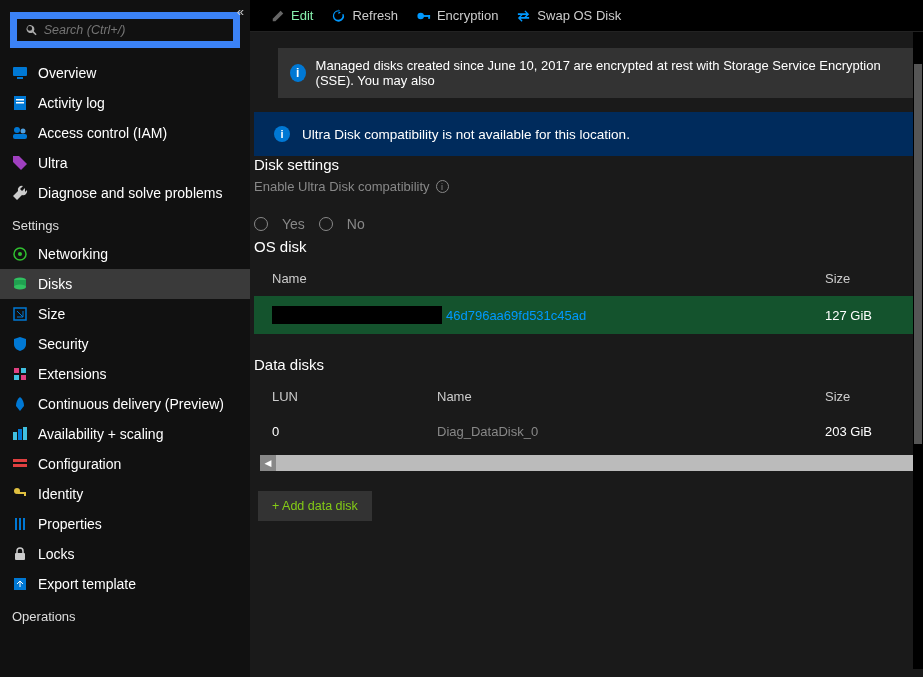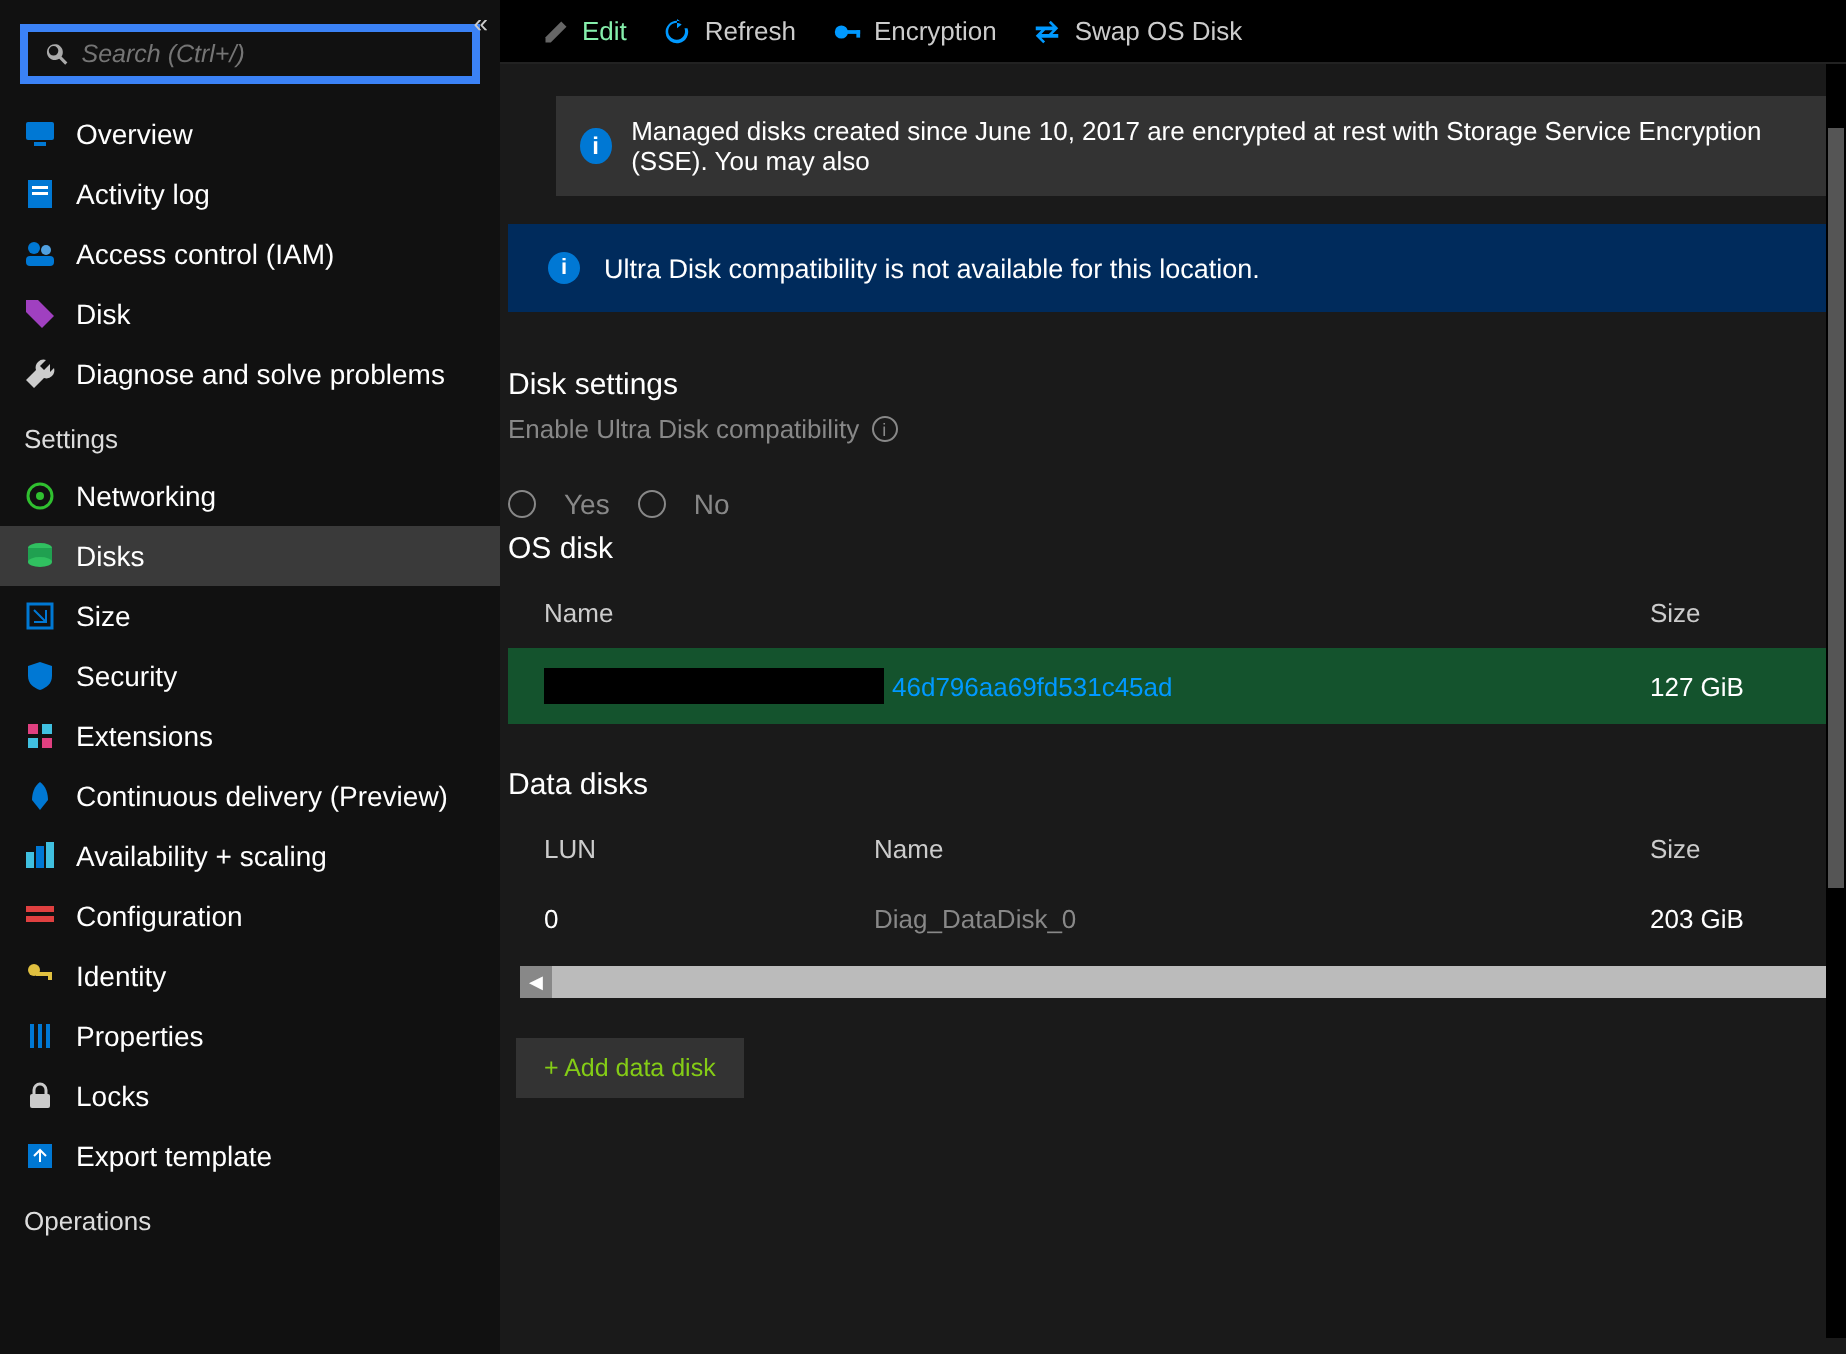--- a/index.html
+++ b/index.html
@@ -1,42 +1,42 @@
 <!DOCTYPE html>
 <html><head>
 <meta charset="utf-8">
 <style>
 * { margin: 0; padding: 0; box-sizing: border-box; font-family: "Segoe UI", sans-serif; }
 body { background: #000; color: #fff; width: 923px; height: 677px; overflow: hidden; display: flex; }
 
 
 .sidebar { width: 250px; background: #111; height: 100%; position: relative; padding-top: 6px; }
 .collapse-btn { position: absolute; top: 4px; right: 6px; color: #ccc; font-size: 13px; cursor: pointer; }
-.search-wrap { margin: 6px 10px 10px 10px; border: 4px solid #3b82f6; display: flex; align-items: center; padding: 4px 8px; }
+.search-wrap { margin: 6px 10px 10px 10px; border: 7px solid #3b82f6; display: flex; align-items: center; padding: 4px 8px; }
 .search-wrap svg { width: 14px; height: 14px; fill: #aaa; margin-right: 6px; }
 .search-wrap input { background: transparent; border: none; outline: none; color: #ccc; font-size: 12.5px; font-style: italic; width: 100%; }
 .nav-item { display: flex; align-items: center; padding: 7px 12px; font-size: 14px; cursor: pointer; gap: 10px; }
 .nav-item.active { background: #3a3a3a; }
 .nav-icon { width: 16px; height: 16px; display: flex; align-items: center; justify-content: center; flex-shrink: 0; }
 .section-label { padding: 10px 12px 6px 12px; font-size: 13px; font-weight: 400; color: #ddd; }
 
 
 .main { flex: 1; background: #1a1a1a; height: 100%; overflow: hidden; position: relative; }
 .toolbar { display: flex; align-items: center; gap: 18px; padding: 8px 20px; background: #000; border-bottom: 1px solid #222; }
 .tb-btn { display: flex; align-items: center; gap: 6px; font-size: 13px; color: #ccc; cursor: pointer; }
 .tb-btn.disabled { color: #86efac; }
 .tb-icon { width: 15px; height: 15px; display: flex; align-items: center; justify-content: center; }
 
 .banner1 { margin: 16px 0 0 28px; background: #333; padding: 10px 12px; display: flex; align-items: center; gap: 10px; font-size: 13px; }
 .banner1 .info-circle { width: 18px; height: 18px; border-radius: 50%; background: #0078d4; display: flex; align-items: center; justify-content: center; font-weight: bold; font-size: 12px; }
 
 .banner2 { margin: 14px 0 0 4px; background: #002b5c; padding: 14px 40px 14px 20px; display: flex; align-items: center; gap: 12px; font-size: 13.5px; }
 .banner2 .info-circle { width: 16px; height: 16px; border-radius: 50%; background: #0078d4; display: flex; align-items: center; justify-content: center; font-weight: bold; font-size: 11px; }
 
-.content { padding: 28px 0 0 4px; }
+.content { padding: 0 0 0 4px; }
 .section-title { font-size: 15px; margin-bottom: 6px; }
 .subtext { font-size: 13px; color: #888; display: flex; align-items: center; gap: 6px; margin-bottom: 22px; }
 .info-i { width: 13px; height: 13px; border: 1px solid #888; border-radius: 50%; font-size: 9px; display: flex; align-items: center; justify-content: center; }
 
 .radio-row { display: flex; gap: 14px; margin-bottom: 6px; align-items: center; }
 .radio { width: 14px; height: 14px; border: 1.5px solid #888; border-radius: 50%; }
 .radio-label { font-size: 14px; color: #888; }
 
 .tbl-head { display: flex; padding: 10px 18px; font-size: 13px; color: #ccc; }
 .col-name { flex: 1; }
@@ -99,21 +99,21 @@
         </svg>
       </span>
     <span>Access control (IAM)</span>
   </div>
   <div class="nav-item">
     <span class="nav-icon">
         <svg width="16" height="16" viewBox="0 0 16 16">
           <path d="M1 1h6l8 8-6 6-8-8z" fill="#a040c0"></path>
         </svg>
       </span>
-    <span>Disk</span>
+    <span>Ultra</span>
   </div>
   <div class="nav-item">
     <span class="nav-icon">
         <svg width="16" height="16" viewBox="0 0 16 16">
           <path d="M13 3l-3 3-2-2 3-3a4 4 0 0 0-5 5L1 11l4 4 5-5a4 4 0 0 0 5-5l-2 2z" fill="#ccc"></path>
         </svg>
       </span>
     <span>Diagnose and solve problems</span>
   </div>
 

